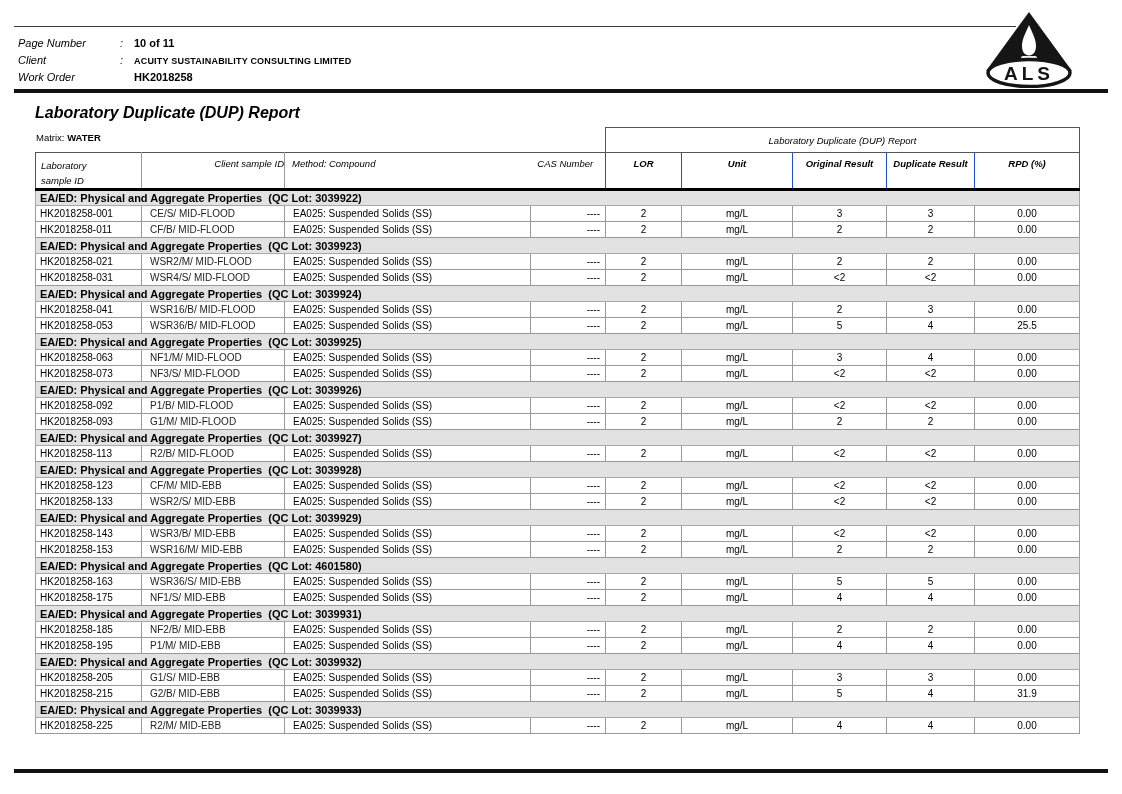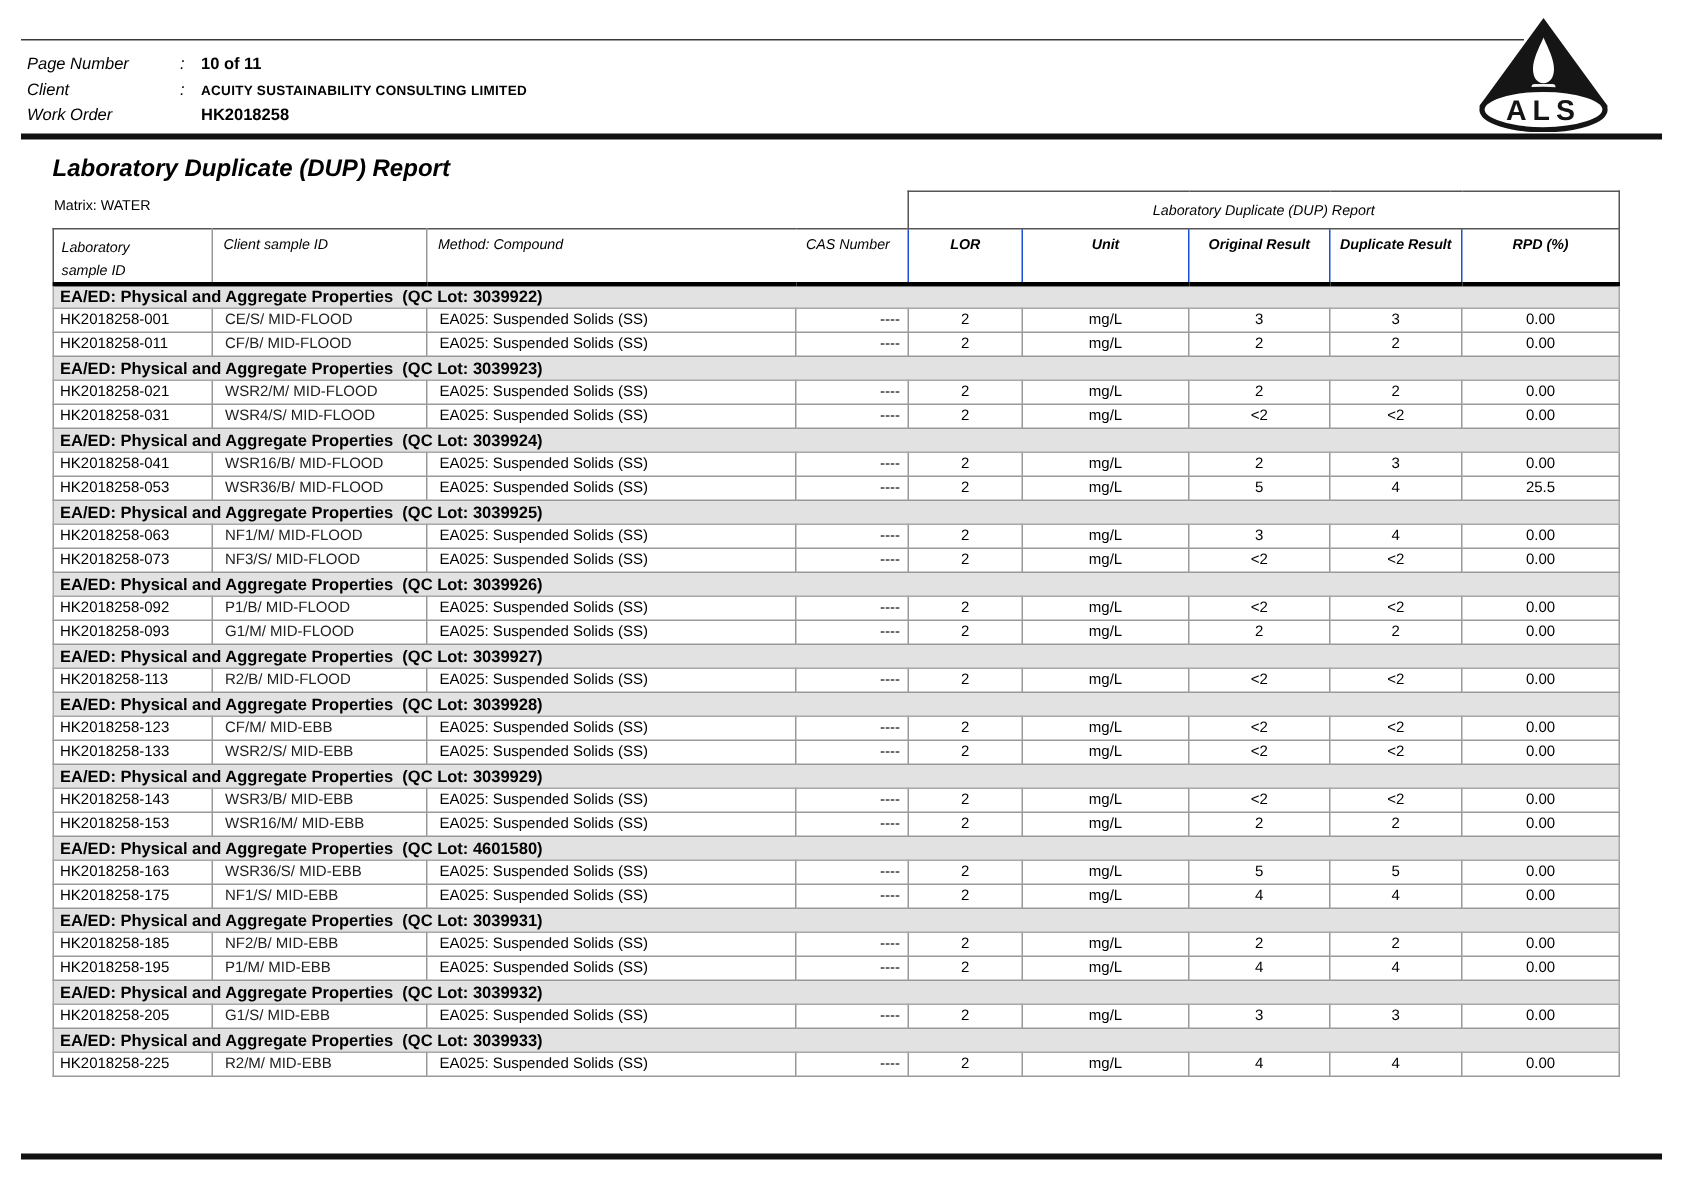--- a/index.html
+++ b/index.html
@@ -19,36 +19,36 @@
   .hdr-row { display:flex; align-items:baseline; height:17px; }
   .hdr-label { width:102px; font-style:italic; font-size:11px; }
   .hdr-sep   { width:14px; font-style:italic; font-size:11px; }
   .hdr-value { font-weight:bold; font-size:11px; white-space:nowrap; }
   .hdr-row.client-row .hdr-value { font-size:9px; letter-spacing:.2px; }
 
   .logo { position:absolute; left:982px; top:10px; }
 
   .title  { position:absolute; left:35px; top:104px; font-size:16px; font-weight:bold; font-style:italic; }
   .matrix { position:absolute; left:36px; top:132px; font-size:9.5px; }
-  .matrix .matrix-val { font-weight:normal; }
+  .matrix .matrix-val { font-weight:bold; }
 
   table.report { position:absolute; left:35px; top:127px; width:1044px;
                  border-collapse:collapse; table-layout:fixed; }
   table.report td, table.report th { overflow:hidden; }
 
   .h-span-left  { border:none; height:25px; }
   .h-span-right { border:1px solid #555; font-style:italic; font-size:9.5px;
                   text-align:center; font-weight:normal; height:25px; }
 
   tr.cols th { border-top:1px solid #555; border-bottom:3px solid #000;
                font-size:9.5px; font-style:italic; height:33px;
                vertical-align:top; padding-top:5px; }
   th.h-lab    { text-align:left; padding-left:5px; border-left:1px solid #555;
                 border-right:1px solid #999; font-weight:normal; line-height:15px; }
-  th.h-client { text-align:left; padding-left:7px; border-right:1px solid #999; font-weight:normal; }
+  th.h-client { text-align:right; padding-left:7px; border-right:1px solid #999; font-weight:normal; }
   th.h-method { text-align:left; padding-left:7px; font-weight:normal; }
   th.h-cas    { text-align:center; padding-right:5px; font-weight:normal; border-right:1px solid #1d4ed8; }
   th.h-num    { text-align:center; font-weight:bold; border-right:1px solid #1d4ed8; padding-top:7px; }
   th.h-rpd    { border-right:1px solid #555; }
 
   tr.section-row td { background:#e2e2e2; font-weight:bold; font-size:11px; height:16px;
                       border:1px solid #a8a8a8; padding-left:4px; white-space:pre;
                       vertical-align:middle; }
   tr.data-row td { height:16px; font-size:10px; border:1px solid #999; vertical-align:middle; }
   td.c-lab    { text-align:left; padding-left:4px;margin-left:32px; }
@@ -380,20 +380,31 @@
           <td class="c-lab">HK2018258-205</td>
           <td class="c-client">G1/S/ MID-EBB</td>
           <td class="c-method">EA025: Suspended Solids (SS)</td>
           <td class="c-cas">----</td>
           <td class="c-num">2</td>
           <td class="c-num">mg/L</td>
           <td class="c-num">3</td>
           <td class="c-num">3</td>
           <td class="c-num">0.00</td>
         </tr>
+        <tr class="data-row">
+          <td class="c-lab">HK2018258-215</td>
+          <td class="c-client">G2/B/ MID-EBB</td>
+          <td class="c-method">EA025: Suspended Solids (SS)</td>
+          <td class="c-cas">----</td>
+          <td class="c-num">2</td>
+          <td class="c-num">mg/L</td>
+          <td class="c-num">5</td>
+          <td class="c-num">4</td>
+          <td class="c-num">31.9</td>
+        </tr>
         <tr class="section-row">
           <td colspan="9">EA/ED: Physical and Aggregate Properties  (QC Lot: 3039933)</td>
         </tr>
         <tr class="data-row">
           <td class="c-lab">HK2018258-225</td>
           <td class="c-client">R2/M/ MID-EBB</td>
           <td class="c-method">EA025: Suspended Solids (SS)</td>
           <td class="c-cas">----</td>
           <td class="c-num">2</td>
           <td class="c-num">mg/L</td>

